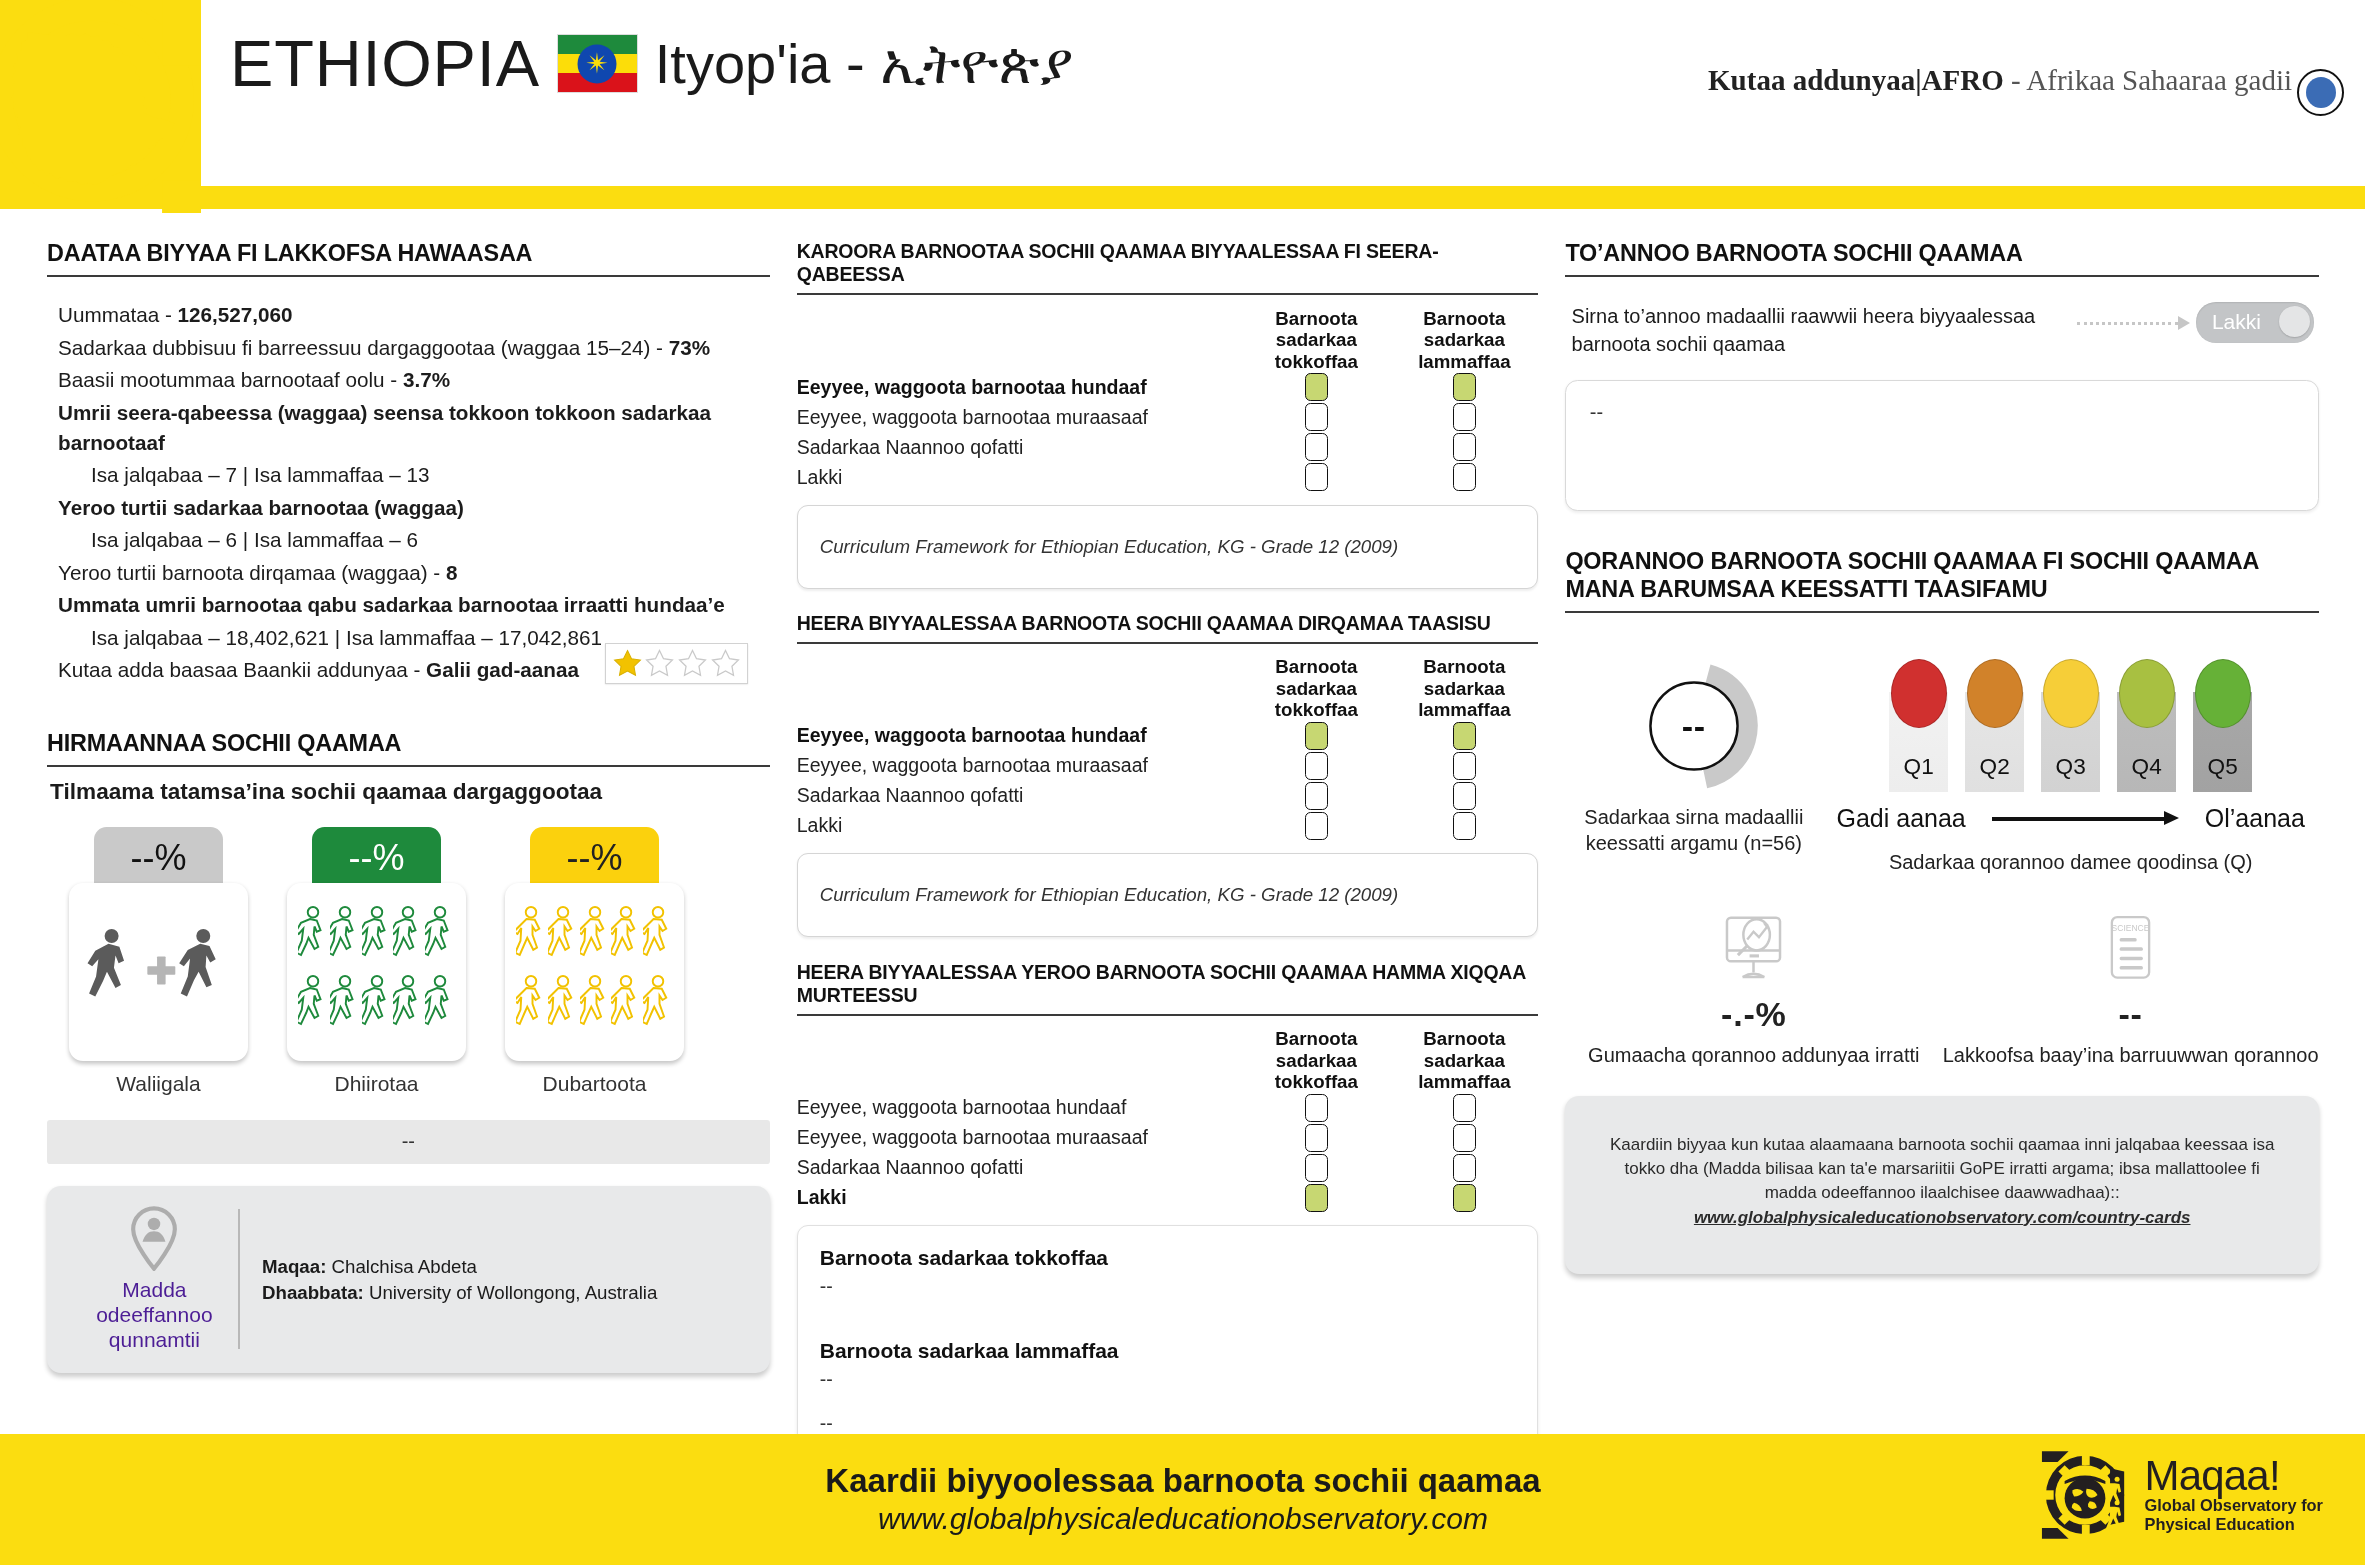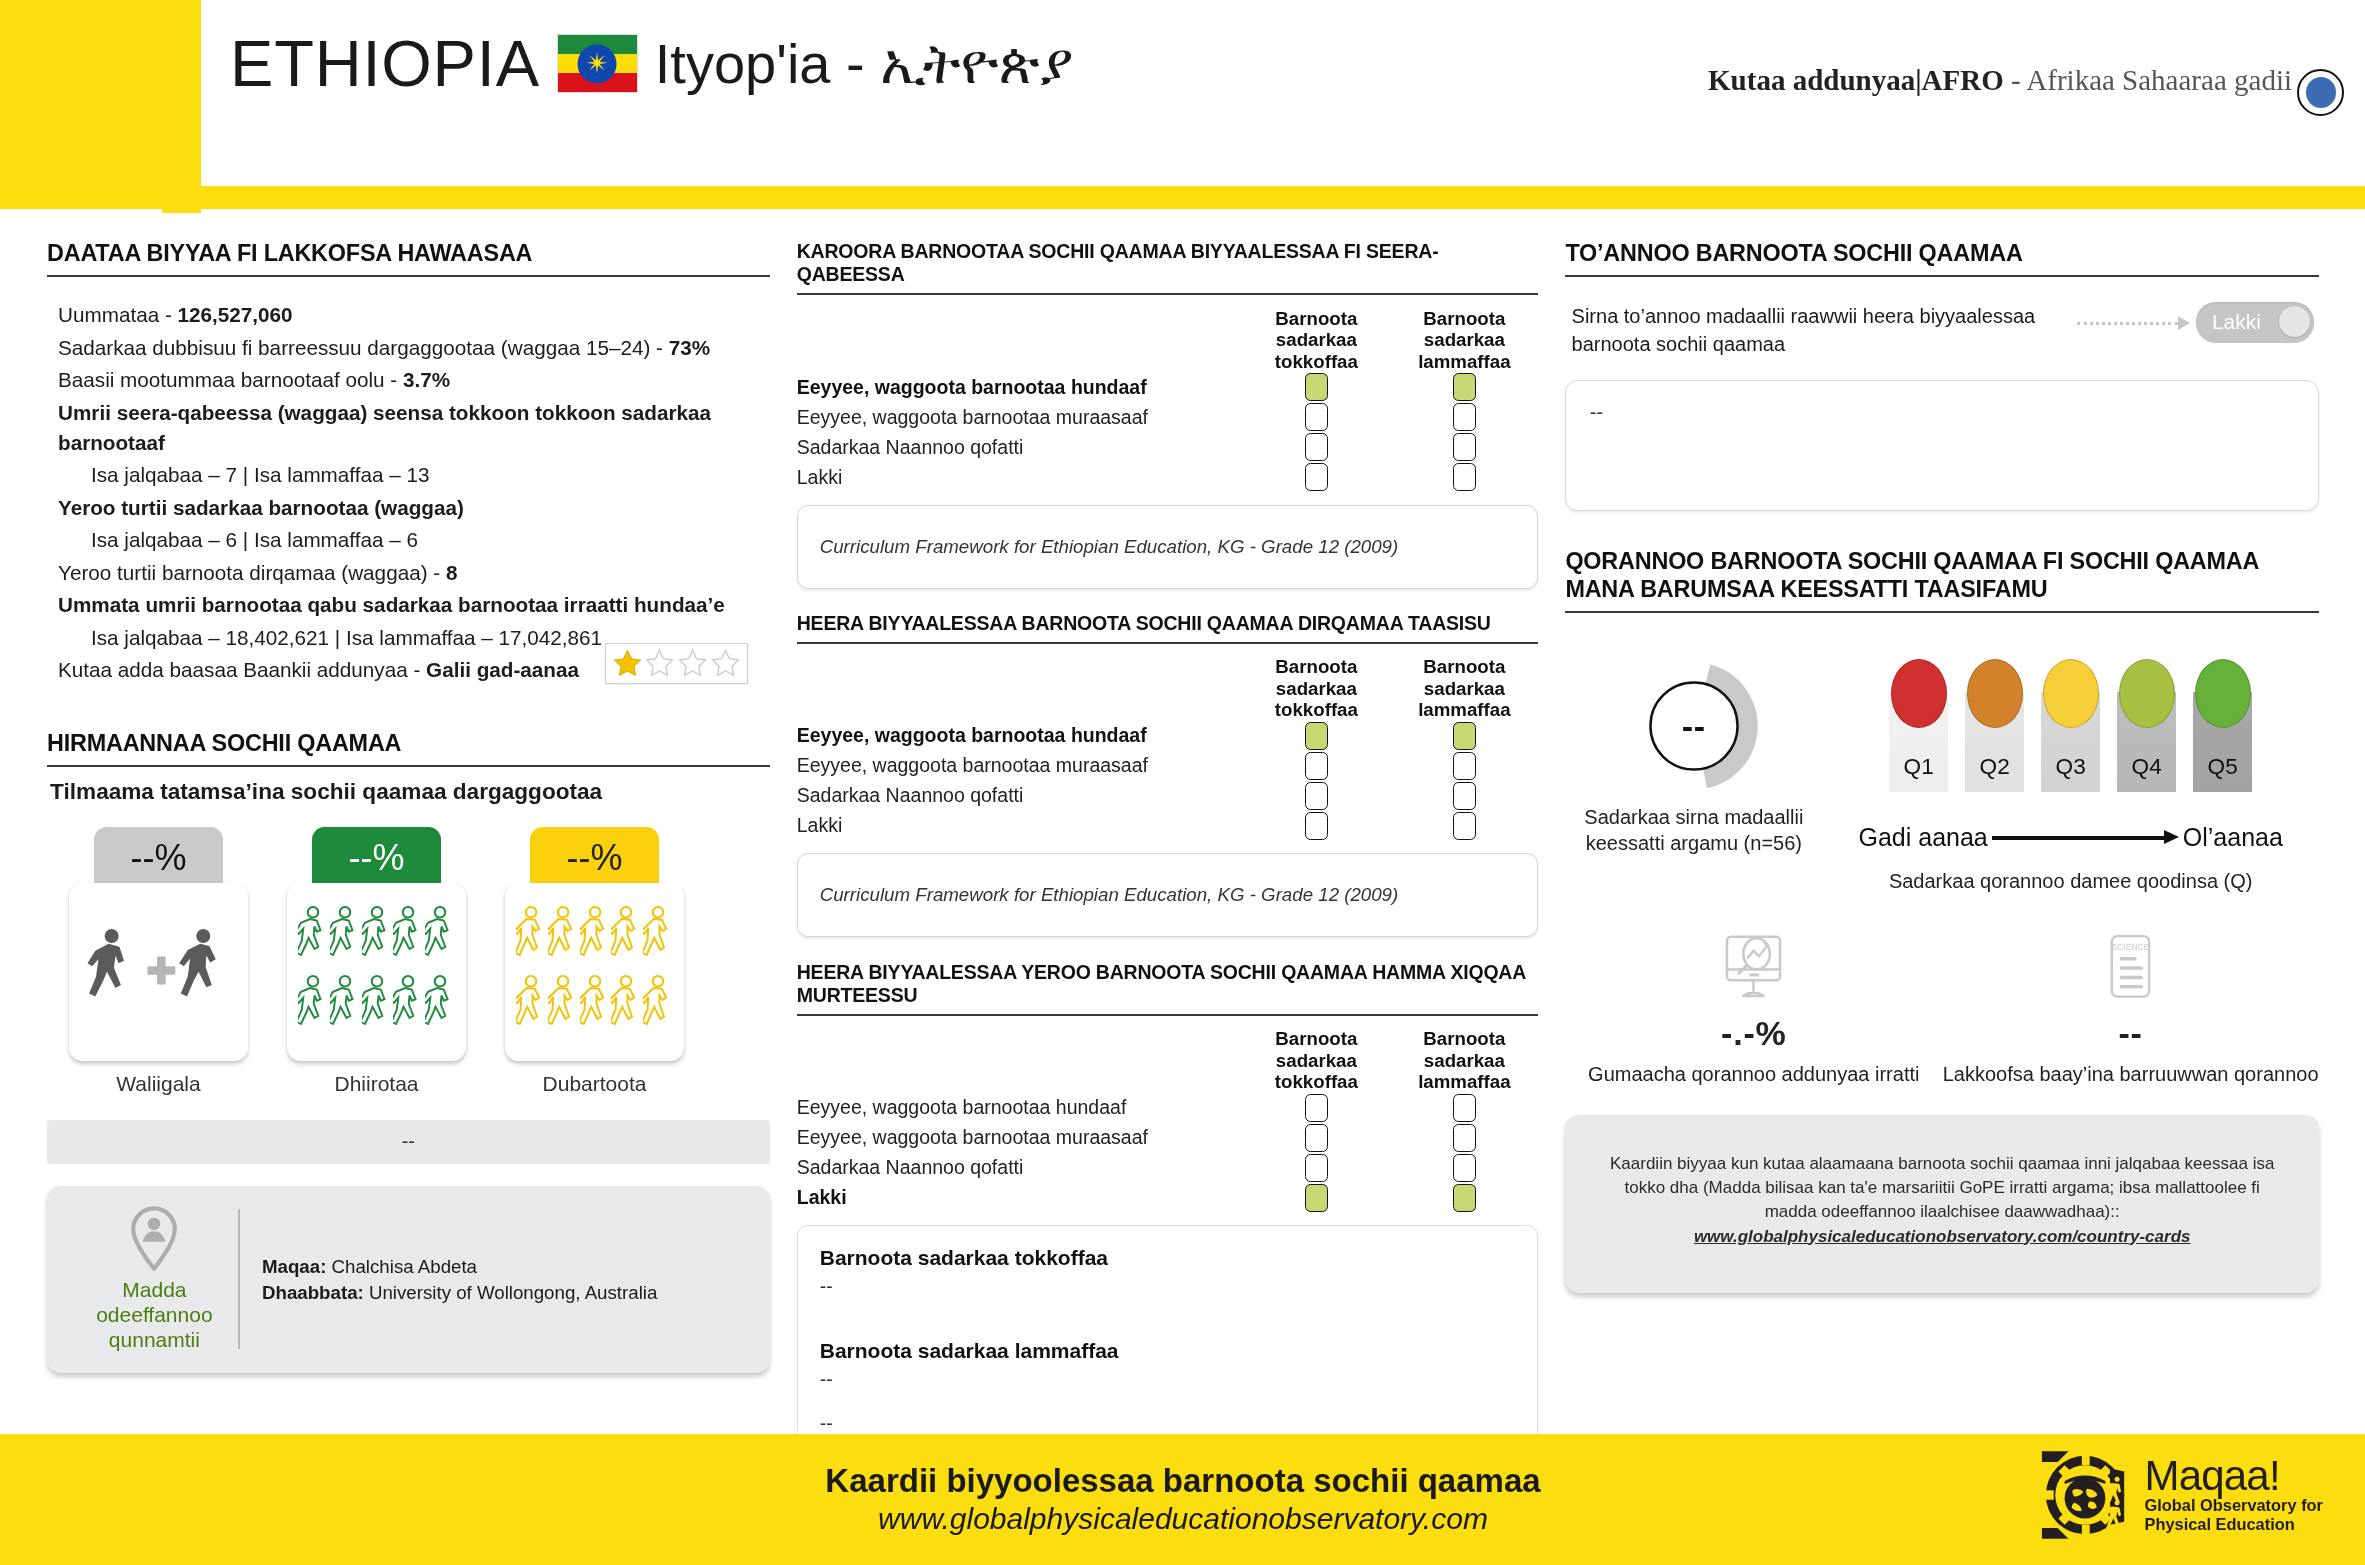--- a/index.html
+++ b/index.html
@@ -125,21 +125,21 @@
     display:flex; align-items:center; justify-content:center;
     font-size:20px; color:#333;
   }
   .src-card {
     margin-top:22px; background:#E8E9EA; border-radius:14px;
     box-shadow:0 3.9px 5.5px rgba(0,0,0,.20);
     display:flex; align-items:stretch; padding:20px 23.4px; min-height:179px;
   }
   .src-left { width:168px; display:flex; flex-direction:column; align-items:center; justify-content:center;}
   .src-left .pin { width:50px; height:65px; }
-  .src-left .cap { font-size:21px; color:#4d7c0f; text-align:center; line-height:1.2; margin-top:6.2px;}
+  .src-left .cap { font-size:21px; color:#4c1d95; text-align:center; line-height:1.2; margin-top:6.2px;}
   .src-div { width:1.6px; background:#b8b8b8; margin:3.1px 22px 3.1px 0; }
   .src-right { flex:1; font-size:18.7px; color:#1b1b1b; line-height:1.42; padding-top:48px; }
   .src-right b { font-weight:700; }
 
   
   .cb-table { margin-top:3.1px; }
   .cb-head { display:flex; align-items:flex-end; }
   .cb-head .spacer { flex:1; }
   .cb-head .ch {
     width:148px; text-align:center; font-size:18.7px; font-weight:700;
@@ -216,21 +216,21 @@
   .q-item { width:65px; position:relative; }
   .q-pill {
     width:56px; height:69px; border-radius:50%; margin:0 auto 0 auto;
     position:relative; z-index:2; border:1.6px solid rgba(0,0,0,.18);
   }
   .q-base {
     width:59px; height:100px; margin:-36px auto 0 auto; position:relative; z-index:1;
     display:flex; align-items:flex-end; justify-content:center; padding-bottom:12.5px;
     font-size:22.6px; color:#111;
   }
-  .q-scale { display:flex; align-items:center; margin-top:31px; width:100%; justify-content:center; gap:4px;}
+  .q-scale { display:flex; align-items:center; margin-top:12px; width:100%; justify-content:center; gap:26px;}
   .q-scale .t { font-size:25px; color:#111; }
   .q-arrow { position:relative; width:187px; height:15.6px; }
   .q-arrow .ln { position:absolute; left:0; right:14px; top:6.2px; height:3.9px; background:#111;}
   .q-arrow .hd {
     position:absolute; right:0; top:0; width:0; height:0;
     border-left:15.6px solid #111; border-top:7.8px solid transparent; border-bottom:7.8px solid transparent;
   }
   .q-cap { margin-top:15.6px; text-align:center; font-size:20px; color:#222; line-height:1.3;}
 
   .res-row { display:flex; padding:30px 0 0 0; }

